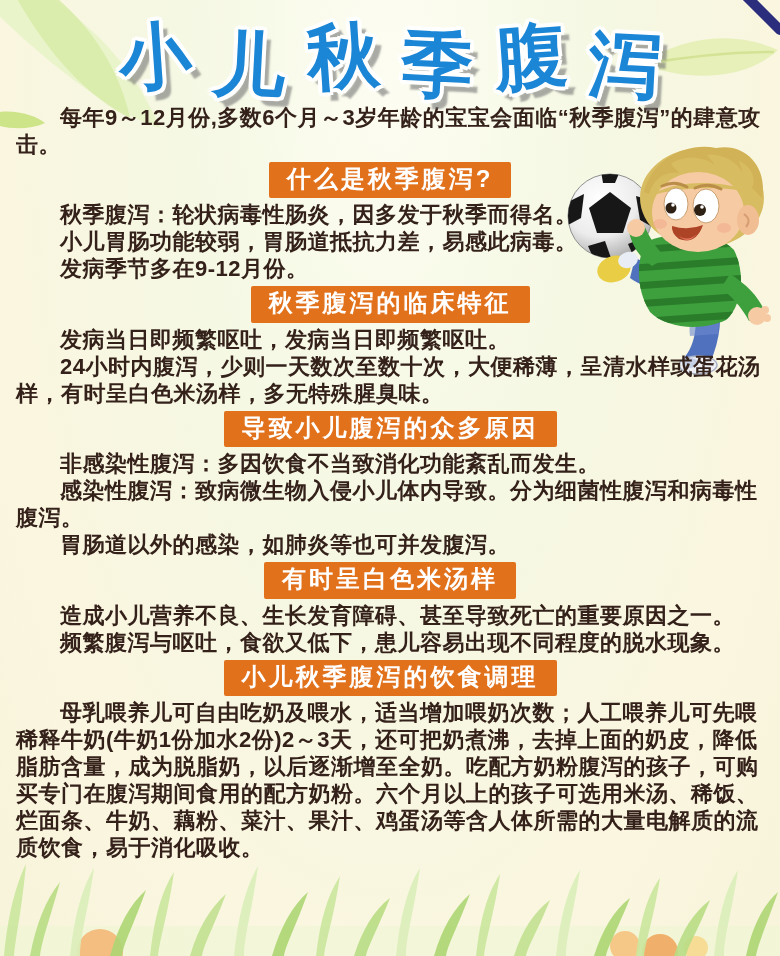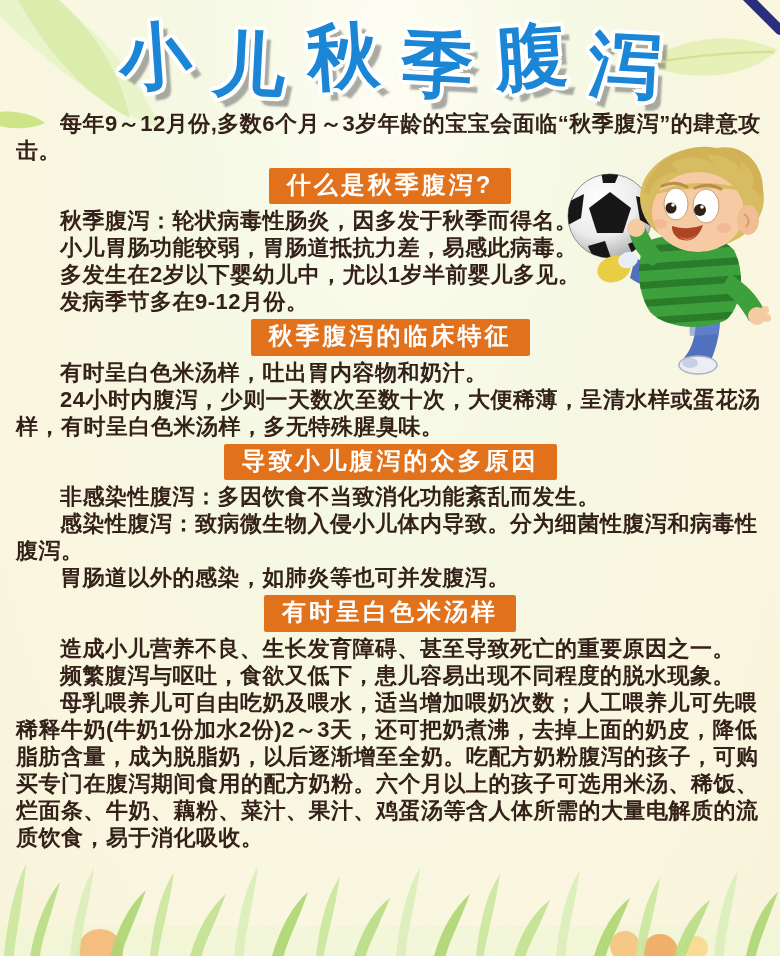--- a/index.html
+++ b/index.html
@@ -23,21 +23,21 @@
       8px 9px 2px rgba(115,115,115,0.6);
   }
   .title-char:nth-child(odd)  { transform: translateY(-3px) rotate(-4deg); }
   .title-char:nth-child(even) { transform: translateY(6px) rotate(3deg); }
 
   .content { position:relative; z-index:2; }
   .intro-p, .body-p {
     margin:0 14px 0 16px; text-indent:2em;
     font-size:22px; line-height:27px; font-weight:bold; color:#34211a; letter-spacing:0.5px;
   }
-  .intro-p { margin-top:6px; }
+  .intro-p { }
   .heading-row { display:flex; justify-content:center; margin:4px 0 3px; position:relative; z-index:3; }
   .badge {
     background:#e2711c; color:#ffffff; font-size:24px; line-height:1.1; font-weight:bold;
     letter-spacing:3px; padding:4px 18px 6px; border-radius:2px;
   }
 </style>
 </head>
 <body>
 
 <div class="poster">
@@ -134,42 +134,44 @@
   <div class="poster-title"><span class="title-char">小</span><span class="title-char">儿</span><span class="title-char">秋</span><span class="title-char">季</span><span class="title-char">腹</span><span class="title-char">泻</span></div>
 
   <div class="content">
     <p class="intro-p">每年9～12月份,多数6个月～3岁年龄的宝宝会面临“秋季腹泻”的肆意攻击。</p>
 
     <div class="heading-row">
       <span class="badge">什么是秋季腹泻?</span>
     </div>
     <p class="body-p">秋季腹泻：轮状病毒性肠炎，因多发于秋季而得名。</p>
     <p class="body-p">小儿胃肠功能较弱，胃肠道抵抗力差，易感此病毒。</p>
-    <p class="body-p">多发生在2岁以下婴幼儿中，尤以1岁半前婴儿多见。</p>
     <p class="body-p">发病季节多在9-12月份。</p>
 
     <div class="heading-row">
       <span class="badge">秋季腹泻的临床特征</span>
     </div>
-    <p class="body-p">有时呈白色米汤样，吐出胃内容物和奶汁。</p>
+    <p class="body-p">发病当日即频繁呕吐，发病当日即频繁呕吐。</p>
     <p class="body-p">24小时内腹泻，少则一天数次至数十次，大便稀薄，呈清水样或蛋花汤样，有时呈白色米汤样，多无特殊腥臭味。</p>
 
     <div class="heading-row">
       <span class="badge">导致小儿腹泻的众多原因</span>
     </div>
     <p class="body-p">非感染性腹泻：多因饮食不当致消化功能紊乱而发生。</p>
     <p class="body-p">感染性腹泻：致病微生物入侵小儿体内导致。分为细菌性腹泻和病毒性腹泻。</p>
     <p class="body-p">胃肠道以外的感染，如肺炎等也可并发腹泻。</p>
 
     <div class="heading-row">
       <span class="badge">有时呈白色米汤样</span>
     </div>
     <p class="body-p">造成小儿营养不良、生长发育障碍、甚至导致死亡的重要原因之一。</p>
     <p class="body-p">频繁腹泻与呕吐，食欲又低下，患儿容易出现不同程度的脱水现象。</p>
 
+    <div class="heading-row">
+      <span class="badge">小儿秋季腹泻的饮食调理</span>
+    </div>
     <p class="body-p">母乳喂养儿可自由吃奶及喂水，适当增加喂奶次数；人工喂养儿可先喂稀释牛奶(牛奶1份加水2份)2～3天，还可把奶煮沸，去掉上面的奶皮，降低脂肪含量，成为脱脂奶，以后逐渐增至全奶。吃配方奶粉腹泻的孩子，可购买专门在腹泻期间食用的配方奶粉。六个月以上的孩子可选用米汤、稀饭、烂面条、牛奶、藕粉、菜汁、果汁、鸡蛋汤等含人体所需的大量电解质的流质饮食，易于消化吸收。</p>
   </div>
 
   <svg class="deco grass-decoration" width="780" height="102" viewBox="0 0 780 102">
     <rect x="0" y="72" width="780" height="30" fill="#edf6d2" opacity="0.55"></rect>
     <circle cx="100" cy="98" r="23" fill="#f4b878" opacity="0.9"></circle>
     <circle cx="625" cy="92" r="15" fill="#f6c37f" opacity="0.9"></circle>
     <circle cx="660" cy="98" r="18" fill="#f0a95f" opacity="0.9"></circle>
     <circle cx="696" cy="94" r="12" fill="#f7d98e" opacity="0.9"></circle>
     <g opacity="0.9">

